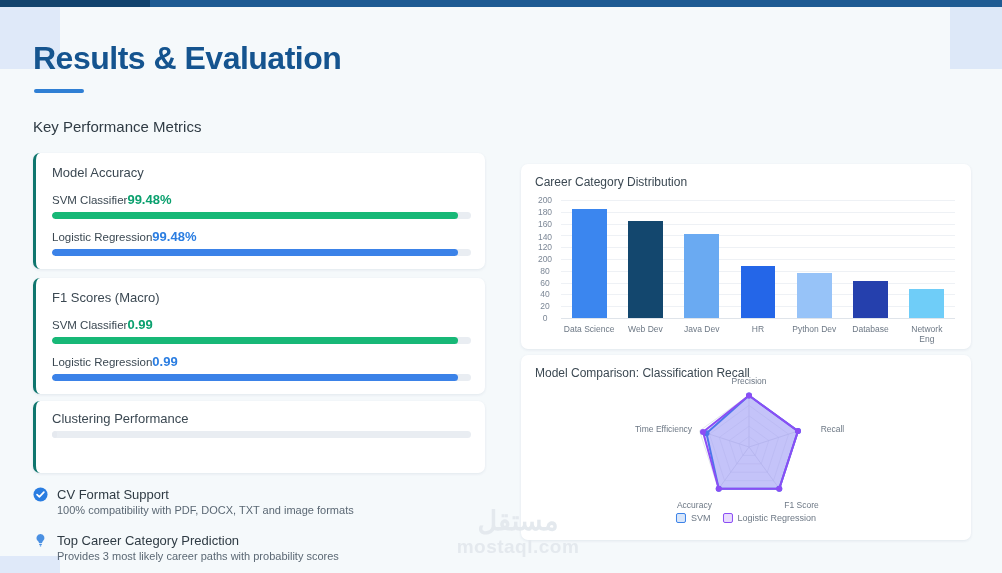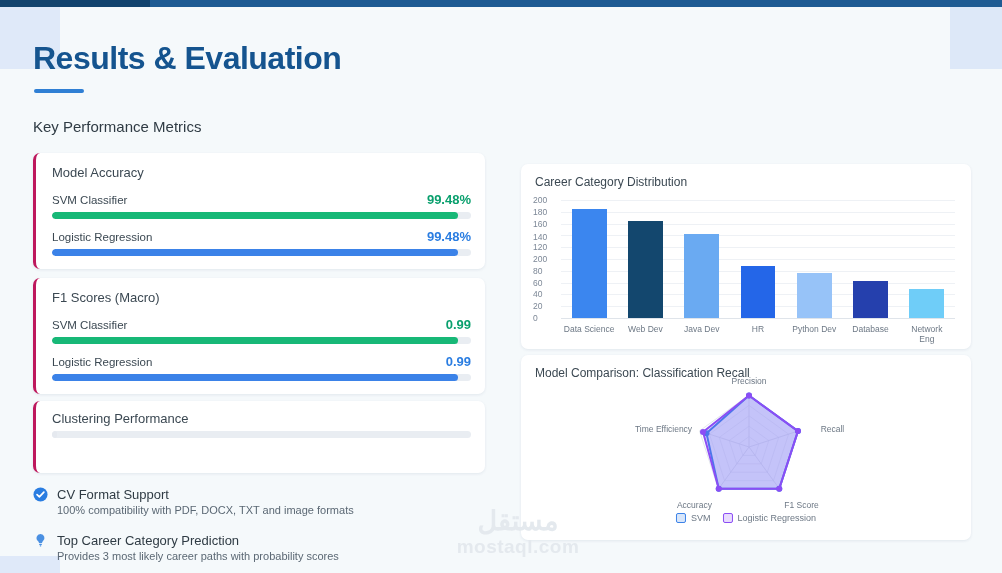--- a/index.html
+++ b/index.html
@@ -48,27 +48,27 @@
     font-size: 15px; color: #2f3b44; font-weight: 400;
   }
 
   
   .card {
     position: absolute;
     background: #ffffff;
     border-radius: 7px;
     box-shadow: 0 1px 3px rgba(30,60,100,0.09);
   }
-  .card.accent { border-left: 3px solid #be185d; }
+  .card.accent { border-left: 3px solid #0f766e; }
 
   .card-title {
     font-size: 13px; color: #3b4852; font-weight: 400;
   }
   .metric-row {
-    display: flex; justify-content: space-between; align-items: baseline;
+    display: flex; justify-content: flex-start; align-items: baseline;
   }
   .metric-name { font-size: 11.5px; color: #3b4852; }
   .metric-val { font-size: 13px; font-weight: 700; }
   .val-green { color: #0aa06e; }
   .val-blue  { color: #2a7de1; }
   .val-purple{ color: #7b4df0; }
 
   .track {
     height: 7px; background: #e9edf2; border-radius: 4px; overflow: hidden;
     width: 100%;
@@ -84,21 +84,21 @@
   }
   .feature-icon { width: 15px; height: 15px; flex: 0 0 15px; margin-top: 2px; }
   .feature-title { font-size: 13px; color: #2f3b44; }
   .feature-sub { font-size: 11px; color: #5b6874; margin-top: 1px; }
 
   
   .chart-title { font-size: 12px; color: #3b4852; }
   .bar-plot { position: absolute; }
   .ytick {
     position: absolute; right: 0; transform: translateY(-50%);
-    font-size: 8.5px; color: #7c8796; text-align: left;
+    font-size: 8.5px; color: #7c8796; text-align: center;
   }
   .gridline { position: absolute; height: 1px; background: #eef1f5; }
   .bar { position: absolute; bottom: 0; }
   .xlabel {
     position: absolute; text-align: center; font-size: 8.5px; color: #6d7885;
     transform: translateX(-50%);
   }
   .axis-base { position: absolute; height: 1px; background: #dfe4ea; }
 
   

